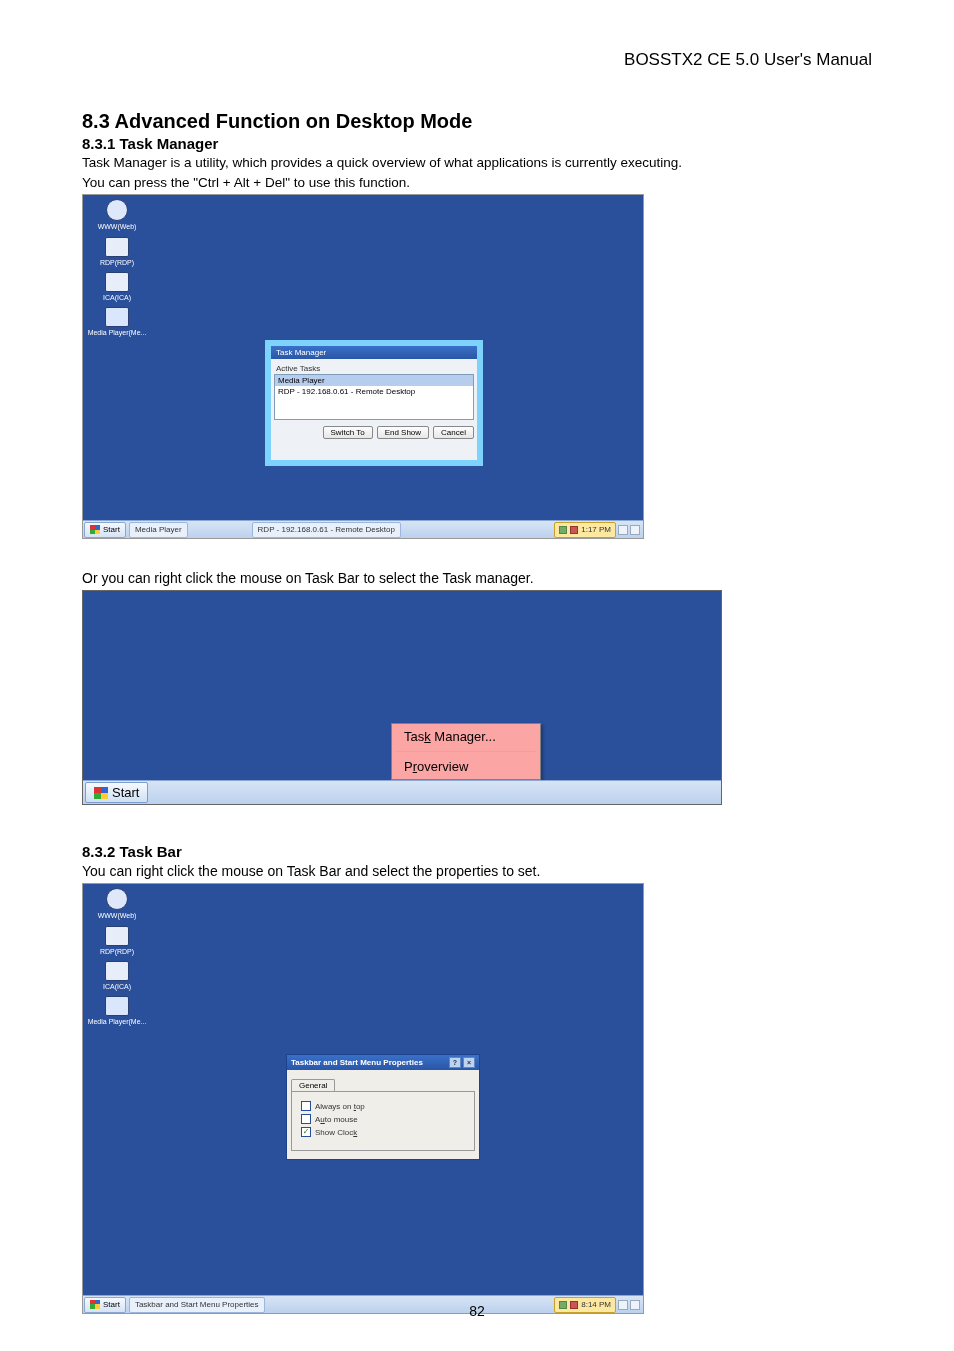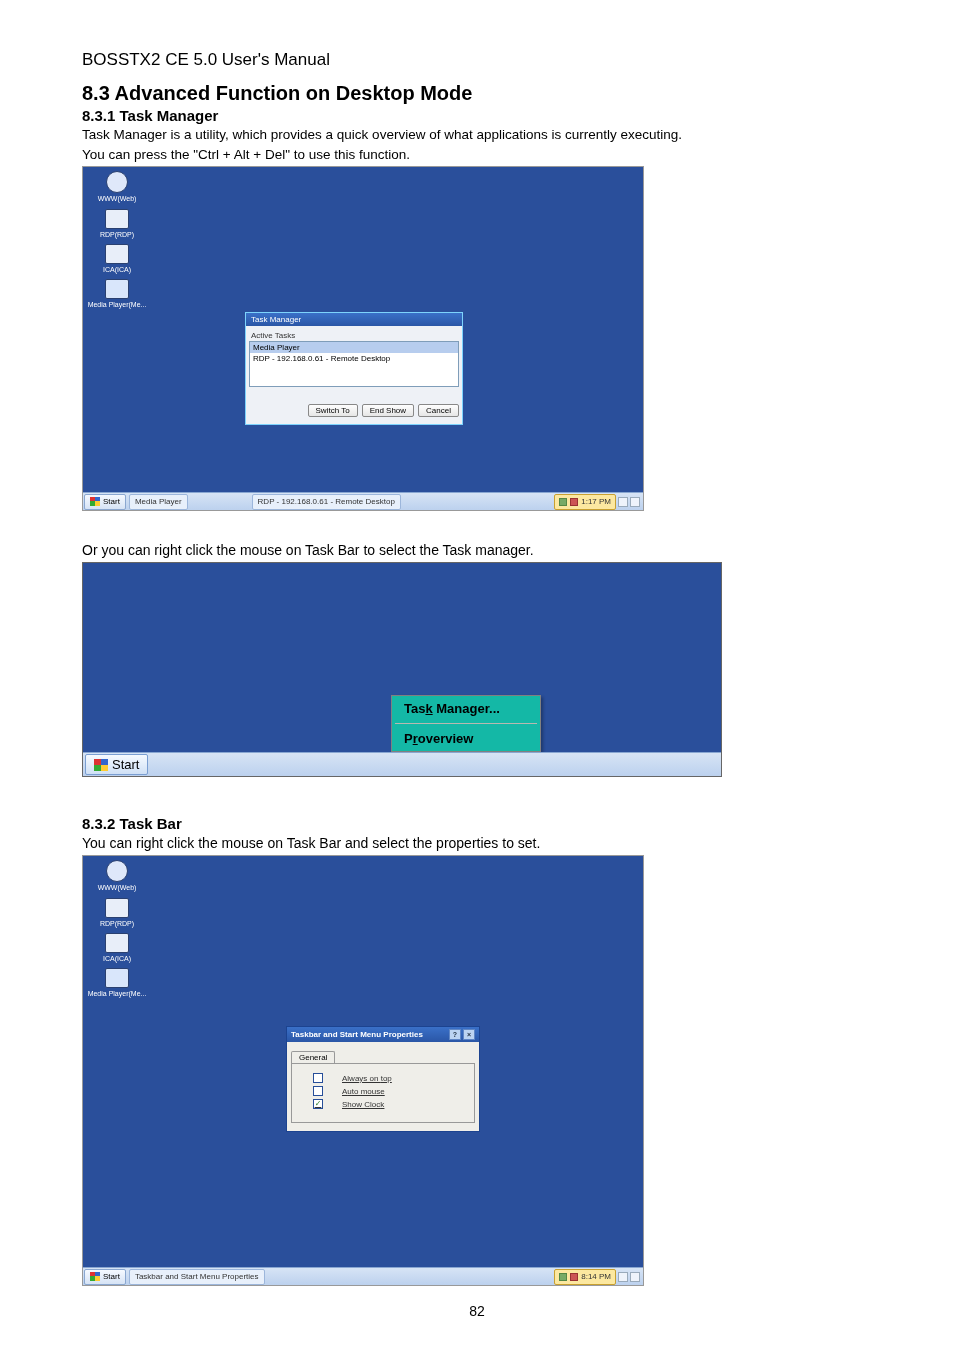--- a/index.html
+++ b/index.html
@@ -6,22 +6,23 @@
   body {
     width: 954px;
     height: 1351px;
     background: #ffffff;
     font-family: Arial, Helvetica, sans-serif;
     color: #000;
     position: relative;
     padding: 50px 82px 40px 82px;
   }
   .header-right {
+    text-align: right;
     font-size: 17px;
-    margin-bottom: 12px;
+    margin-bottom: 40px;
   }
   h2.section-title {
     font-size: 20px;
     font-weight: bold;
     margin-bottom: 2px;
   }
   h3.subsection-title {
     font-size: 15px;
     font-weight: bold;
     margin-bottom: 2px;
@@ -95,55 +96,54 @@
     background:#fce8a0; border:1px solid #c8a030; border-radius:2px;
     display:flex; align-items:center; gap:3px; margin-right:2px;
   }
   .tray-icon { width:8px; height:8px; background:#7a6; border:1px solid #584; }
   .tray .time { font-size:8px; color:#333; }
   .tray-end { display:flex; gap:2px; margin-right:3px;}
   .tray-end span{ width:10px;height:10px;background:#eef3fb;border:1px solid #9ab;}
 
   
   .tm-window {
-    position:absolute; left:162px; top:145px; width:218px;
-    border:1px solid #7dd3fc;
+    position:absolute; left:182px; top:145px; width:218px;
+    border:6px solid #7dd3fc;
   }
   .win-title {
     background: linear-gradient(#3a70c8,#2a56a6);
     color:#fff; font-size:8px; padding:2px 5px;
   }
   .win-body {
-    background:#eef1f6; padding:3px 3px 7px 3px;
+    background:#eef1f6; padding:3px 3px 21px 3px;
   }
   .wb-label { font-size:8px; color:#333; margin:2px 2px 1px 2px; }
   .listbox {
     background:#fff; border:1px solid #7f9db9; height:46px;
     font-size:8px;
   }
   .li-sel { background:#b7cdee; padding:1px 3px; }
   .li { padding:1px 3px; }
   .btn-row { display:flex; justify-content:flex-end; gap:4px; margin-top:6px; }
   .wbtn {
     font-size:8px; padding:1px 7px;
     background:linear-gradient(#fefefe,#e6e6e6);
-    border:1px solid #888; border-radius:2px;margin-top:11px;
+    border:1px solid #888; border-radius:2px;
   }
 
   
   .shot2 {
     width:640px; height:215px; border:1px solid #666;
     background:#2a4f9b; position:relative; margin-bottom:38px;
   }
   .ctx-menu {
     position:absolute; right:180px; bottom:24px; width:150px;
-    background:#14b8a6; border:1px solid #808080;
+    background:#fca5a5; border:1px solid #808080;
     box-shadow: 2px 2px 3px rgba(0,0,0,0.3);
     font-size:13px;
-    font-weight:bold;
   }
   .ctx-item {
     padding:5px 12px; color:#000;
   }
   .ctx-sep { height:1px; background:#b8b8b0; margin:2px 3px; }
   .shot2 .taskbar2 {
     position:absolute; left:0; right:0; bottom:0; height:24px;
     background:linear-gradient(#d7e4f5,#bcd1ee);
     border-top:1px solid #89a7d2;
     display:flex; align-items:center;
@@ -172,21 +172,21 @@
   .props-body { background:#efeee9; padding:4px 4px 8px 4px; }
   .tab {
     display:inline-block; background:#efeee9; border:1px solid #999;
     border-bottom:none; font-size:8px; padding:1px 7px;
     border-radius:2px 2px 0 0;
   }
   .tab-panel {
     border:1px solid #999; background:#efeee9;
     padding:6px 8px 10px 8px; margin-top:-1px;
   }
-  .chk-row { display:flex; align-items:center; gap:19px; margin:3px 13px; font-size:8px; color:#333;text-decoration:underline;}
+  .chk-row { display:flex; align-items:center; gap:4px; margin:3px 1px; font-size:8px; color:#333;}
   .chkbox {
     width:10px; height:10px; background:#fff; border:1px solid #274e99;
     display:flex; align-items:center; justify-content:center;
     font-size:8px; color:#2a7a2a; line-height:8px;
   }
 
   .mid-para { margin: 0 0 26px 0; }
   .page-num {
     position:absolute; bottom:32px; left:0; right:0;
     text-align:center; font-size:14px;

